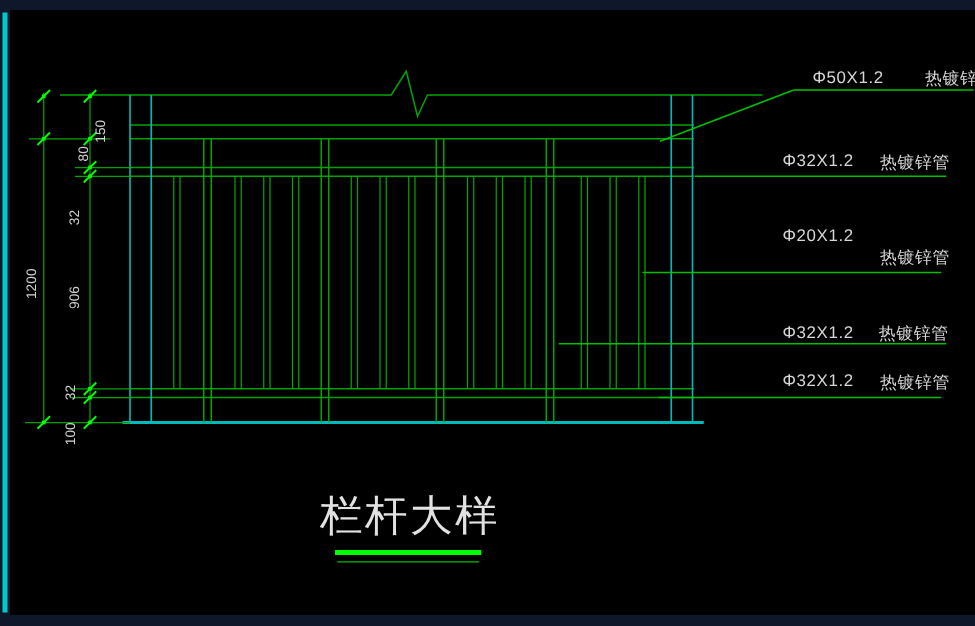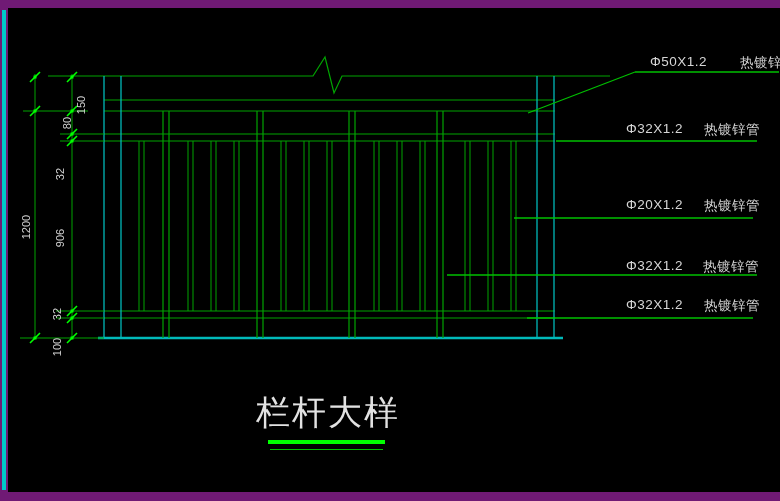--- a/index.html
+++ b/index.html
@@ -1,16 +1,16 @@
 <!DOCTYPE html>
 <html><head>
 <meta charset="utf-8">
 <style>
   html,body{margin:0;padding:0;background:#ffffff;}
-  #page{position:relative;width:780px;height:501px;background:#701a75;overflow:hidden;
+  #page{position:relative;width:780px;height:501px;background:#0f172a;overflow:hidden;
         font-family:"Liberation Sans",sans-serif;}
   #canvas{position:absolute;left:8px;top:8px;width:772px;height:484px;background:#000;}
   #screen-strip{position:absolute;left:2px;top:10px;width:4px;height:480px;background:#00c9c9;}
   #linework{position:absolute;left:0;top:0;width:780px;height:501px;pointer-events:none;}
   .txt{position:absolute;color:#d6d6d6;white-space:nowrap;}
   .callout{font-size:13.5px;letter-spacing:0.5px;}
   .dim{font-size:11px;width:44px;text-align:center;transform:rotate(-90deg);color:#d0d0d0;}
   .title{font-size:34px;letter-spacing:2px;color:#e2e2e2;}
   .uline{position:absolute;}
 </style>
@@ -103,21 +103,21 @@
       <line x1="67" y1="343" x2="77" y2="333" stroke="#00ff00" stroke-width="1.6"></line>
       <rect x="70.5" y="336.5" width="3" height="3" fill="#00ff00"></rect>
     </svg>
 
   <div class="txt callout" style="left:650px;top:54px">Φ50X1.2</div>
   <div class="txt callout" style="left:740px;top:54px">热镀锌管</div>
 
   <div class="txt callout" style="left:626px;top:121px">Φ32X1.2</div>
   <div class="txt callout" style="left:704px;top:121px">热镀锌管</div>
 
-  <div class="txt callout" style="left:626px;top:197px">Φ20X1.2</div>
+  <div class="txt callout" style="left:626px;top:181px">Φ20X1.2</div>
   <div class="txt callout" style="left:704px;top:197px">热镀锌管</div>
 
   <div class="txt callout" style="left:626px;top:258px">Φ32X1.2</div>
   <div class="txt callout" style="left:703px;top:258px">热镀锌管</div>
 
   <div class="txt callout" style="left:626px;top:297px">Φ32X1.2</div>
   <div class="txt callout" style="left:704px;top:297px">热镀锌管</div>
 
   <div class="txt dim" style="left:4px;top:221px">1200</div>
   <div class="txt dim" style="left:59px;top:99px">150</div>

